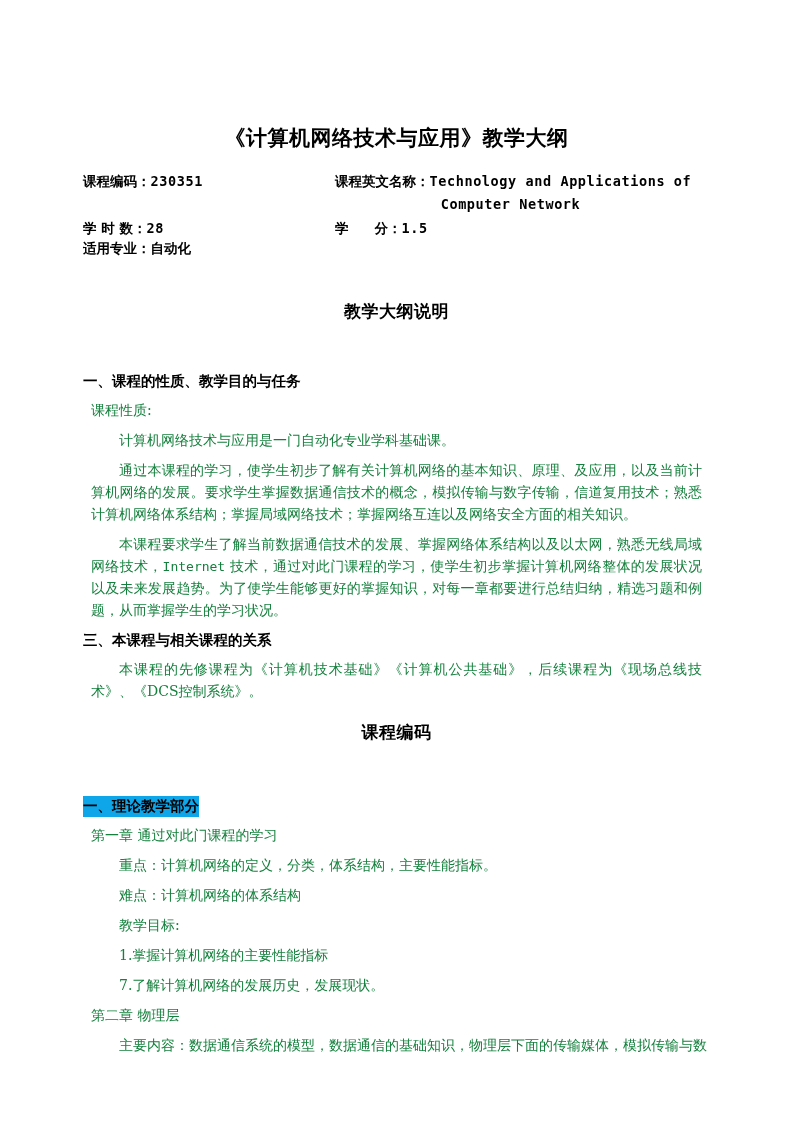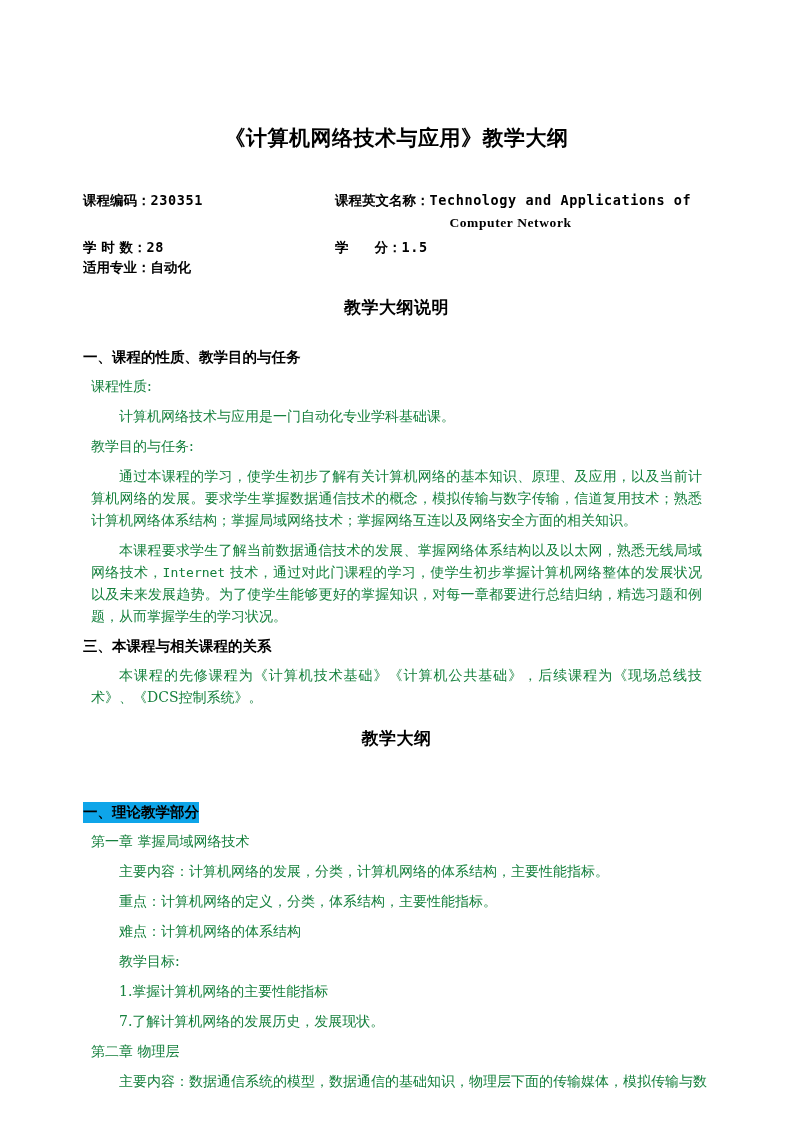--- a/index.html
+++ b/index.html
@@ -37,21 +37,21 @@
     font-family: "DejaVu Sans", "Liberation Sans", sans-serif;
     font-weight: bold;
     font-size: 21px;
     letter-spacing: 0.5px;
     margin-top: 125px;
     line-height: 1.3;
   }
 
   
   .meta {
-    margin-top: 38px;
+    margin-top: 19px;
   }
   .meta-row {
     display: flex;
     align-items: flex-start;
     line-height: 1.5;
   }
   .meta-col-left {
     width: 252px;
     flex: 0 0 252px;
     font-family: "DejaVu Sans", "Liberation Sans", sans-serif;
@@ -68,21 +68,20 @@
     font-family: "DejaVu Sans Mono", "Liberation Mono", monospace;
     font-weight: bold;
     font-size: 13.5px;
     letter-spacing: 0.6px;
   }
   .eng-second {
     display: block;
     text-align: center;
     padding-right: 24px;
     margin-top: 2px;
-    font-family: Liberation Serif, serif;
   }
   .spaced-wide { letter-spacing: 26px; }
 
   
   .center-heading {
     text-align: center;
     font-family: "DejaVu Sans", "Liberation Sans", sans-serif;
     font-weight: bold;
     font-size: 17px;
     letter-spacing: 0.5px;
@@ -146,47 +145,45 @@
 
       <div class="meta-row">
         <div class="meta-col-left">
           <span>适用专业：</span><span>自动化</span>
         </div>
         <div class="meta-col-right"></div>
       </div>
 
     </div>
 
-    <div class="center-heading" style="margin-top:19px;">教学大纲说明</div>
+    <div class="center-heading" style="margin-top:42px;">教学大纲说明</div>
 
-    <div class="h-num" style="margin-top:28px;">一、课程的性质、教学目的与任务</div>
+    <div class="h-num" style="margin-top:48px;">一、课程的性质、教学目的与任务</div>
 
     <p class="body">课程性质:</p>
 
     <p class="body indent">计算机网络技术与应用是一门自动化专业学科基础课。</p>
 
-    <p class="body">教学目的与任务:</p>
 
     <p class="body indent">通过本课程的学习，使学生初步了解有关计算机网络的基本知识、原理、及应用，以及当前计算机网络的发展。要求学生掌握数据通信技术的概念，模拟传输与数字传输，信道复用技术；熟悉计算机网络体系结构；掌握局域网络技术；掌握网络互连以及网络安全方面的相关知识。</p>
 
 
     <p class="body indent"><span>本课程要求学生了解当前数据通信技术的发展、掌握网络体系结构以及以太网，熟悉无线局域网络技术，</span><span class="mono-inline">Internet</span>&nbsp;<span>技术，通过对此门课程的学习，使学生初步掌握计算机网络整体的发展状况以及未来发展趋势。为了使学生能够更好的掌握知识，对每一章都要进行总结归纳，精选习题和例题，从而掌握学生的学习状况。</span></p>
 
     <div class="h-num">三、本课程与相关课程的关系</div>
 
     <p class="body indent">本课程的先修课程为《计算机技术基础》《计算机公共基础》，后续课程为《现场总线技术》、《DCS控制系统》。</p>
 
-    <div class="center-heading" style="margin-top:18px;">教学大纲</div>
+    <div class="center-heading" style="margin-top:18px;">课程编码</div>
 
     <div style="margin-top:52px;">
       <span class="h-num hl">一、理论教学部分</span>
     </div>
 
-    <p class="body">第一章 掌握局域网络技术</p>
-    <p class="body pad-l28">主要内容：计算机网络的发展，分类，计算机网络的体系结构，主要性能指标。</p>
+    <p class="body">第一章 通过对此门课程的学习</p>
     <p class="body pad-l28">重点：计算机网络的定义，分类，体系结构，主要性能指标。</p>
     <p class="body pad-l28">难点：计算机网络的体系结构</p>
     <p class="body pad-l28">教学目标:</p>
     <p class="body pad-l28">1.掌握计算机网络的主要性能指标</p>
     <p class="body pad-l28">7.了解计算机网络的发展历史，发展现状。</p>
 
     <p class="body">第二章 物理层</p>
     <p class="body pad-l28 nowrapline">主要内容：数据通信系统的模型，数据通信的基础知识，物理层下面的传输媒体，模拟传输与数</p>
 
   </div>

